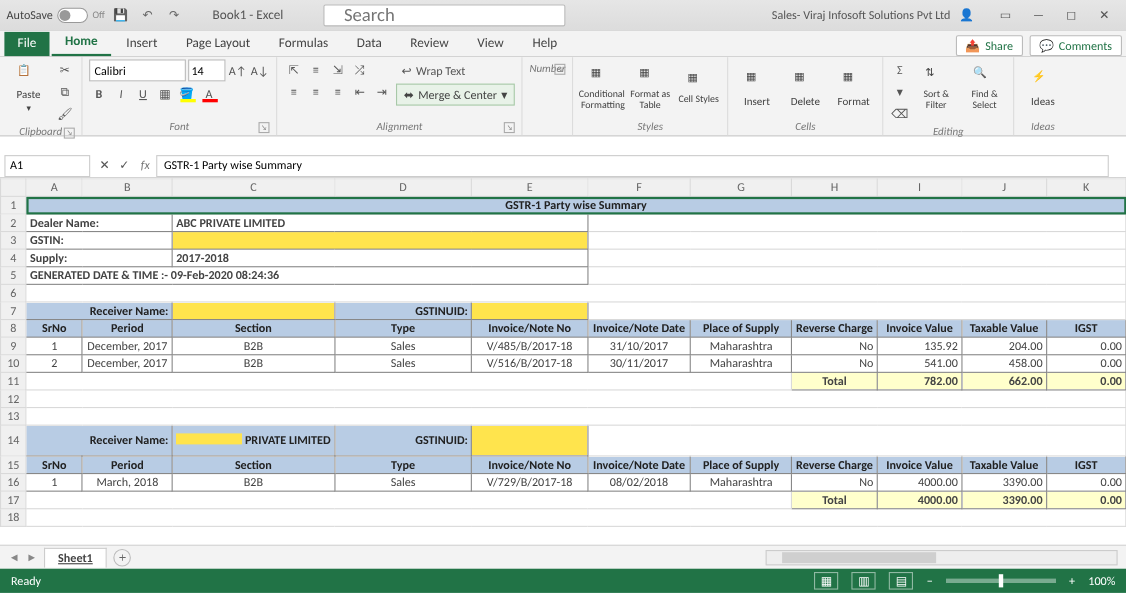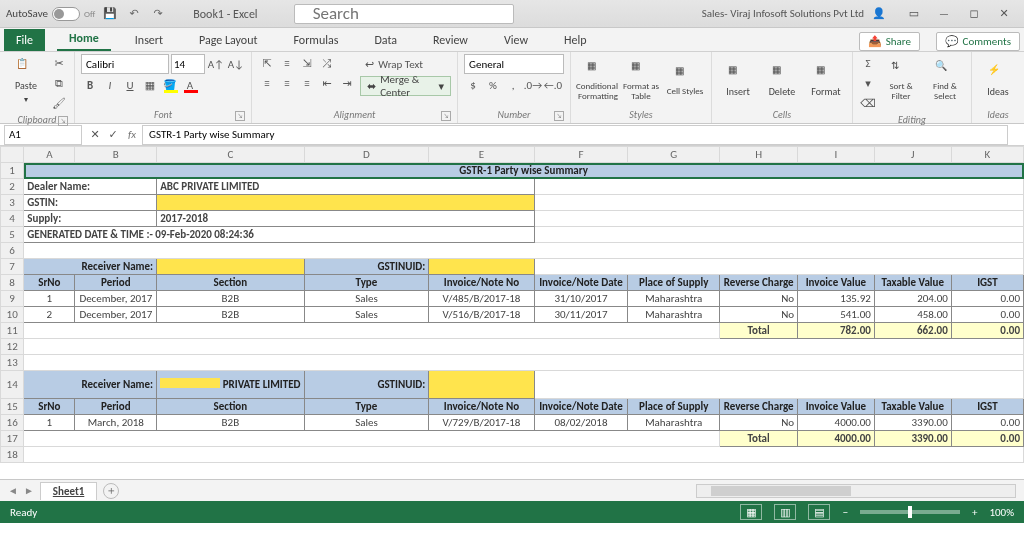--- a/index.html
+++ b/index.html
@@ -13,21 +13,21 @@
   .qat-icon { width:18px; height:18px; display:flex; align-items:center; justify-content:center; color:#666; }
   .titlebar .searchwrap { flex:0 0 220px; margin-left:30px; }
   .titlebar .searchwrap input { width:100%; height:20px; border:1px solid #bbb; border-radius:2px; padding:0 18px; font-size:17px; background:#fff; }
   .titlebar .doc { font-size:12px; color:#555; margin-left:20px;}
   .titlebar .spacer { flex:1; }
   .titlebar .account { font-size:11px; color:#555; }
   .winbtns { display:flex; gap:2px; margin-left:6px;}
   .winbtns div { width:28px; height:20px; display:flex;align-items:center;justify-content:center; color:#555;}
 
   
-  .ribbontabs { height:24px; background:#f3f3f3; display:flex; align-items:flex-end; padding:0 4px; gap:12px; border-bottom:1px solid #d0d0d0;}
+  .ribbontabs { height:24px; background:#f3f3f3; display:flex; align-items:flex-end; padding:0 4px; gap:2px; border-bottom:1px solid #d0d0d0;}
   .filetab { background:#217346; color:#fff; padding:4px 12px; font-size:12px; }
   .rtab { padding:4px 12px; font-size:12px; color:#444; cursor:pointer;}
   .rtab.active { border-bottom:2px solid #217346; color:#217346; font-weight:600;}
   .ribbontabs .rspacer{flex:1;}
   .sharebtn, .commentbtn { border:1px solid #bbb; padding:2px 8px; font-size:11px; margin-left:4px; background:#fff; border-radius:2px; color:#217346; display:flex; align-items:center; gap:4px;}
 
   
   .ribbon { height:72px; background:#f3f3f3; border-bottom:1px solid #c8c8c8; display:flex; }
   .rgroup { border-right:1px solid #dcdcdc; padding:2px 6px 0 6px; display:flex; flex-direction:column; justify-content:space-between;}
   .rgroup .label { text-align:center; font-size:10px; color:#777; padding:1px 0 2px 0; position:relative;font-style:italic;}
@@ -37,21 +37,21 @@
   .bigbtn svg, .bigbtn .ico { width:20px; height:20px; }
   .col { display:flex; flex-direction:column; gap:2px;}
   .row { display:flex; gap:2px; align-items:center;}
   .smbtn { width:18px; height:18px; border:1px solid transparent; display:flex;align-items:center;justify-content:center; font-size:11px; color:#555;}
   .fontname { width:88px; height:20px; border:1px solid #bbb; font-size:11px; padding:0 4px; background:#fff;}
   .fontsize { width:34px; height:20px; border:1px solid #bbb; font-size:11px; padding:0 2px; background:#fff;}
   .mergebtn{ height:20px; border:1px solid #a8c8a8; background:#e8f2e8; font-size:11px; padding:0 6px; display:flex;align-items:center; gap:4px;}
   .numfmt { width:100px; height:20px; border:1px solid #bbb; font-size:11px; padding:0 4px; background:#fff;}
 
   
-  .fbar { height:22px; background:#fff; border-bottom:1px solid #d0d0d0; display:flex; align-items:center;}
+  .fbar { height:22px; background:#fff; border-bottom:1px solid #d0d0d0; display:flex; align-items:center;margin-top:16px;}
   .namebox { width:78px; height:20px; border:1px solid #ccc; margin:0 4px; font-size:11px; padding:0 4px;}
   .fbar .fxbtn { width:20px; text-align:center; font-style:italic; color:#777; }
   .formula { flex:1; height:20px; border:1px solid #ccc; padding:0 6px; font-size:11px; margin-right:16px;}
 
   
   .sheetwrap { position:relative; height:333px; overflow:hidden; background:#fff;}
   table.sheet { border-collapse:collapse; table-layout:fixed; }
   table.sheet th, table.sheet td { border:1px solid #d9d9d9; height:16px; font-size:11px; padding:0 3px; white-space:nowrap; overflow:hidden;}
   table.sheet th { background:#f0f0f0; font-weight:normal; color:#666; text-align:center;}
   th.corner{width:24px;background:#f0f0f0;}
@@ -199,34 +199,20 @@
           </div>
         <div class="row">
             <div class="mergebtn">⬌ <span>Merge &amp; Center</span> ▾</div>
           </div>
       </div>
     </div>
     <div class="label"><span>Alignment</span><span class="dlg">↘</span></div>
   </div>
 
   <div class="rgroup">
-    <div class="body">
-        <div class="col">
-      <div class="row">
-            <input class="numfmt" value="General" style="">
-          </div>
-      <div class="row">
-        <div class="smbtn">$</div>
-        <div class="smbtn">%</div>
-        <div class="smbtn">,</div>
-        <div class="smbtn">.0→</div>
-        <div class="smbtn">←.0</div>
-      </div>
-    </div>
-      </div>
     <div class="label"><span>Number</span><span class="dlg">↘</span></div>
   </div>
 
   <div class="rgroup">
     <div class="body">
       <div class="bigbtn">
           <div class="ico">▦</div>
           <span style="font-size:9px;line-height:10px;text-align:right">Conditional Formatting</span>
         </div>
       <div class="bigbtn">

